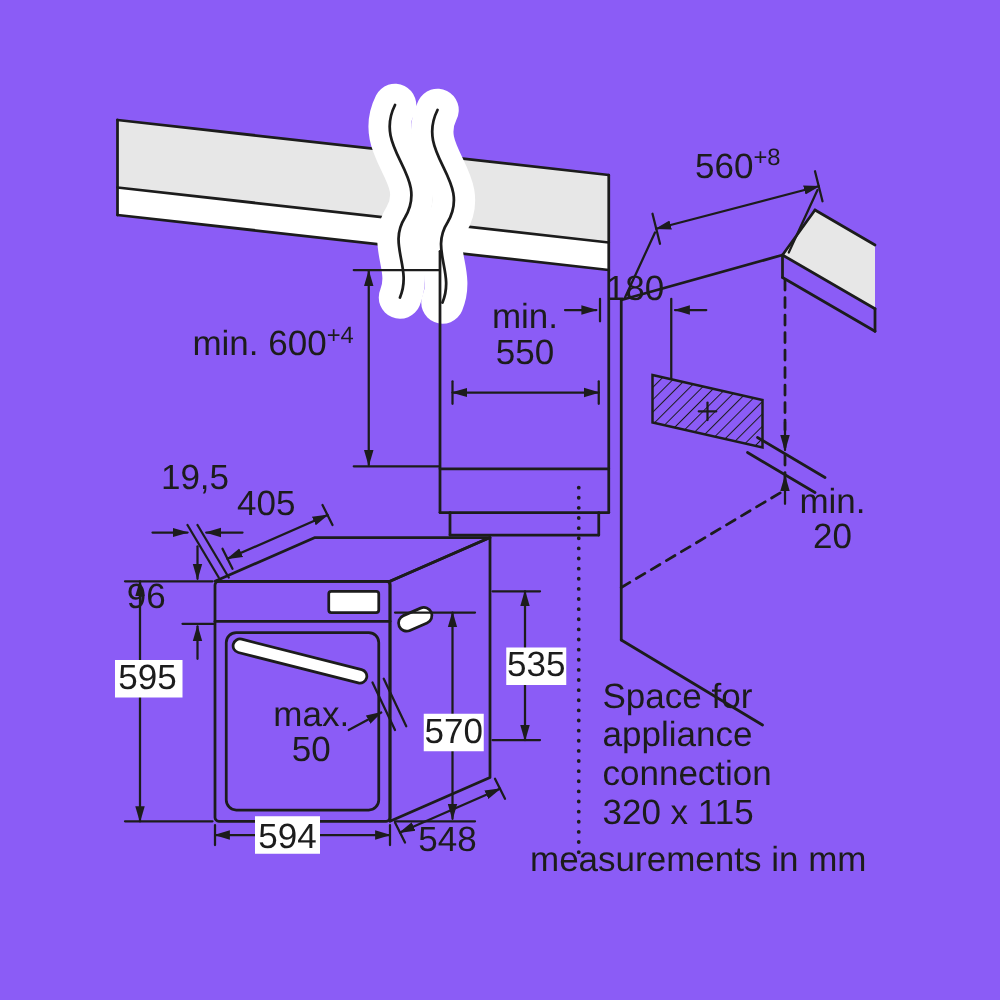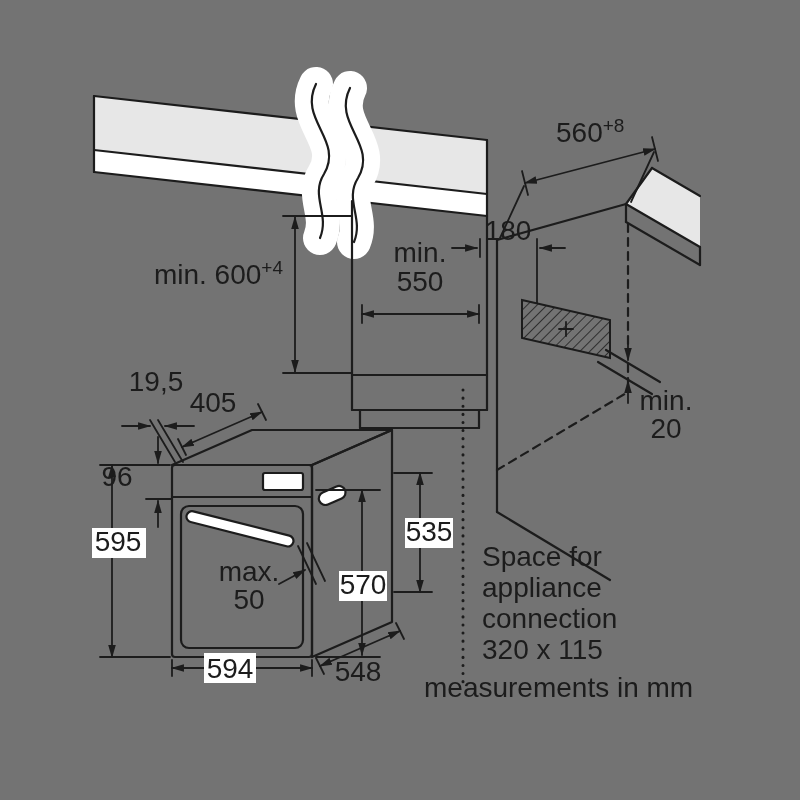--- a/index.html
+++ b/index.html
@@ -1,16 +1,16 @@
 <!DOCTYPE html>
 <html><head>
 <meta charset="utf-8">
 <style>
   html,body{margin:0;padding:0;background:#ffffff;}
-  .stage{position:relative;width:800px;height:800px;background:#737373;overflow:hidden;}
+  .stage{position:relative;width:800px;height:800px;background:#8b5cf6;overflow:hidden;}
   svg{display:block;}
   svg text{
     font-family:"Liberation Sans","DejaVu Sans",sans-serif;
     font-size:28px;
     fill:#1c1c1c;
   }
   .scene{stroke:#1c1c1c;stroke-width:2.2;fill:none;stroke-linecap:round;stroke-linejoin:round;}
   .dim{stroke:#1c1c1c;stroke-width:1.8;fill:none;stroke-linecap:round;}
   .dashed{stroke-dasharray:8 6;}
   .whiteout{stroke:#ffffff;stroke-width:34;fill:none;stroke-linecap:round;}

